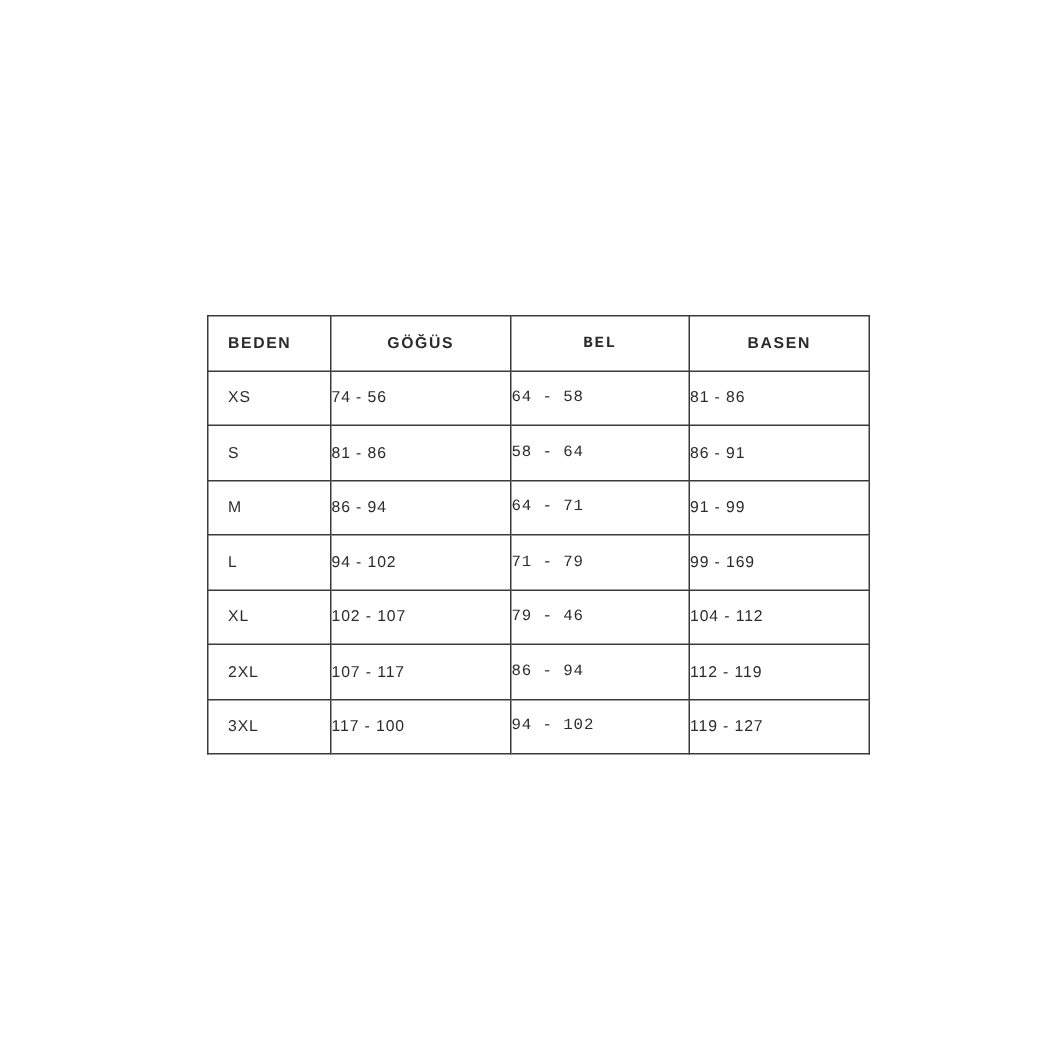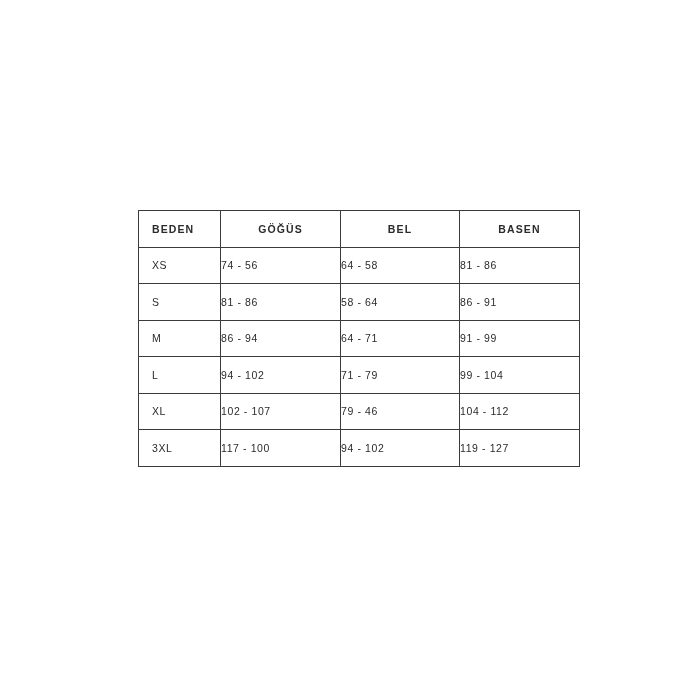--- a/index.html
+++ b/index.html
@@ -47,21 +47,21 @@
     letter-spacing: 1.1px;
   }
   
   table.size-table thead th.col-first,
   table.size-table tbody td.col-first {
     text-align: left;
     padding-left: 13px;
   }
   .col-first { width: 68px; }
   .col-2 { width: 119px; }
-  .col-3 { width: 118px; }
+  .col-3 { width: 118px; font-family: Liberation Mono, monospace; }
   .col-4 { width: 119px; }
 </style>
 </head>
 <body>
 
 <div class="page">
   <div class="table-wrap">
     <table class="size-table">
       <thead>
         <tr>
@@ -87,27 +87,33 @@
         <tr>
           <td class="col-first">M</td>
           <td class="col-2">86 - 94</td>
           <td class="col-3">64 - 71</td>
           <td class="col-4">91 - 99</td>
         </tr>
         <tr>
           <td class="col-first">L</td>
           <td class="col-2">94 - 102</td>
           <td class="col-3">71 - 79</td>
-          <td class="col-4">99 - 104</td>
+          <td class="col-4">99 - 169</td>
         </tr>
         <tr>
           <td class="col-first">XL</td>
           <td class="col-2">102 - 107</td>
           <td class="col-3">79 - 46</td>
           <td class="col-4">104 - 112</td>
+        </tr>
+        <tr>
+          <td class="col-first">2XL</td>
+          <td class="col-2">107 - 117</td>
+          <td class="col-3">86 - 94</td>
+          <td class="col-4">112 - 119</td>
         </tr>
         <tr>
           <td class="col-first">3XL</td>
           <td class="col-2">117 - 100</td>
           <td class="col-3">94 - 102</td>
           <td class="col-4">119 - 127</td>
         </tr>
       </tbody>
     </table>
   </div>

